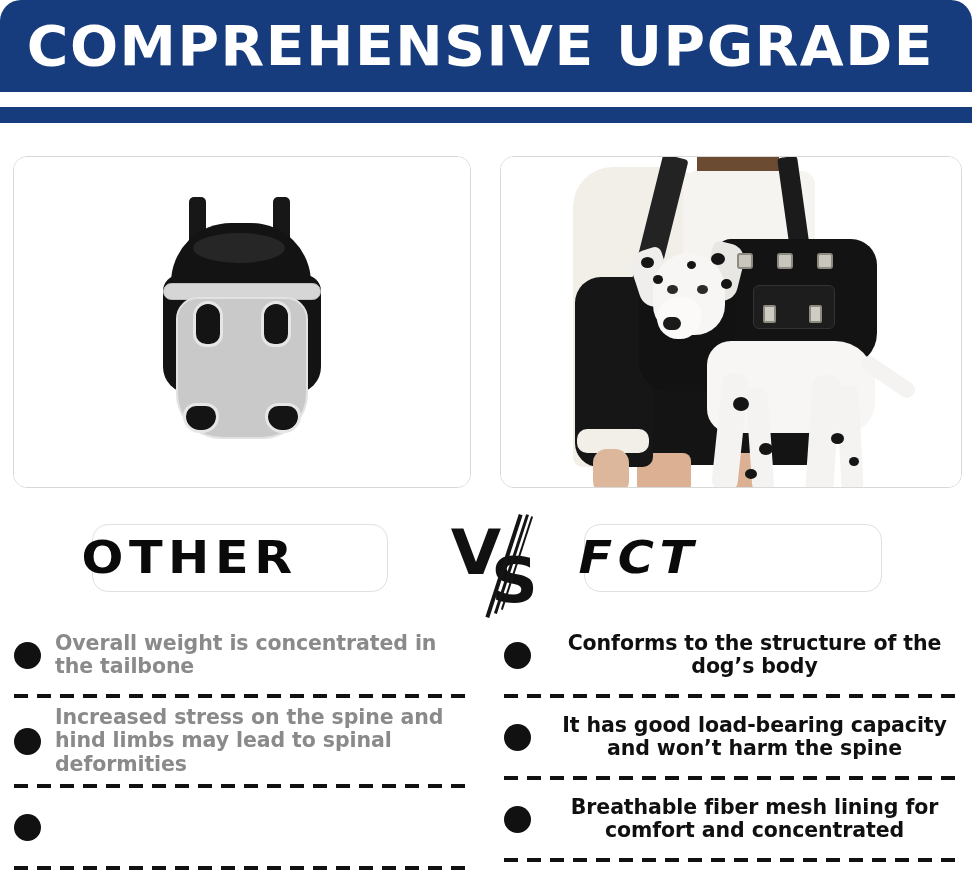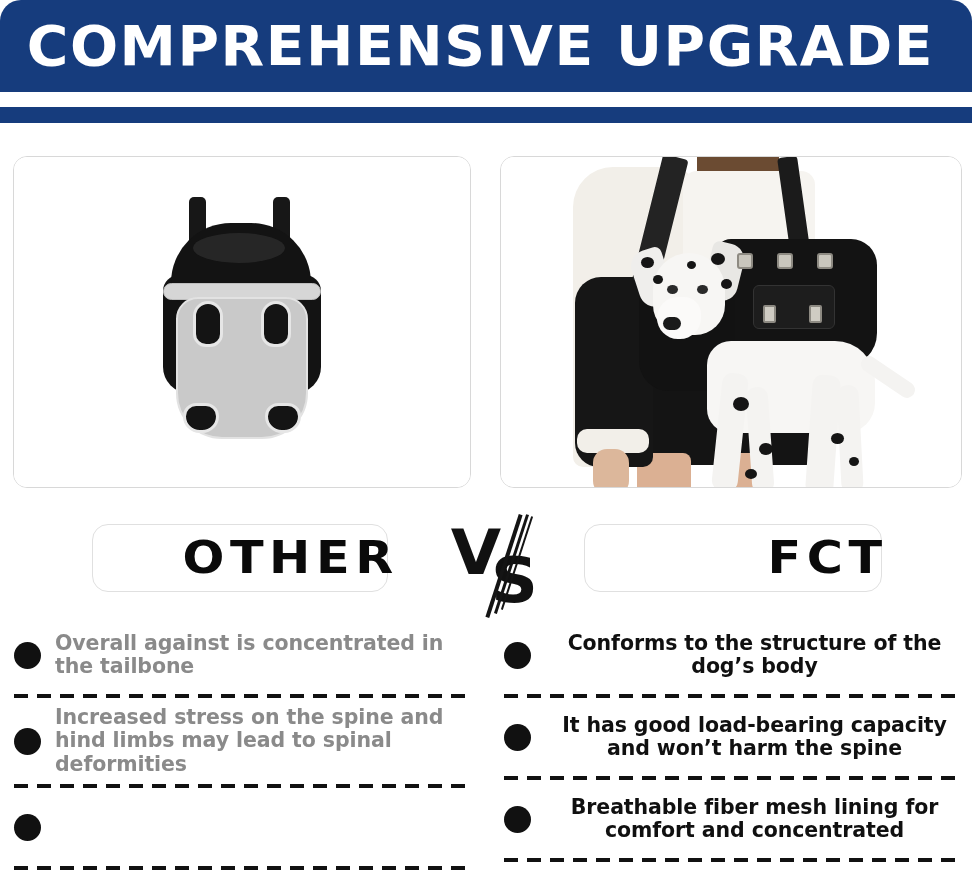--- a/index.html
+++ b/index.html
@@ -255,24 +255,24 @@
   .brand-pill {
     position: absolute;
     top: 0;
     height: 68px;
     box-sizing: border-box;
     background: #ffffff;
     border: 1px solid #e0e0e0;
     border-radius: 16px;
     display: flex;
     align-items: center;
-    justify-content: flex-end;
+    justify-content: flex-start;
   }
   .pill-left  { left: 92px;  width: 296px; }
-  .pill-right { left: 584px; width: 298px; }
+  .pill-right { left: 584px; width: 298px; font-style: italic; }
   .brand-text {
     color: #0a0a0a;
     font-family: "DejaVu Sans", sans-serif;
     font-size: 44px;
     font-weight: 700;
     letter-spacing: 5px;
     line-height: 1;
     transform: scaleX(1.12);
   }
   .vs-mark {
@@ -452,21 +452,21 @@
     <div class="brand-pill pill-right">
       <span class="brand-text">FCT</span>
     </div>
   </div>
 
   <div class="compare">
 
     <div class="col col-left">
       <div class="bullet-row">
         <span class="dot"></span>
-        <span class="bullet-text">Overall against is concentrated in the tailbone</span>
+        <span class="bullet-text">Overall weight is concentrated in the tailbone</span>
       </div>
       <div class="dash-sep"></div>
 
       <div class="bullet-row">
         <span class="dot"></span>
         <span class="bullet-text">Increased stress on the spine and hind limbs may lead to spinal deformities</span>
       </div>
       <div class="dash-sep"></div>
 
       <div class="bullet-row">

